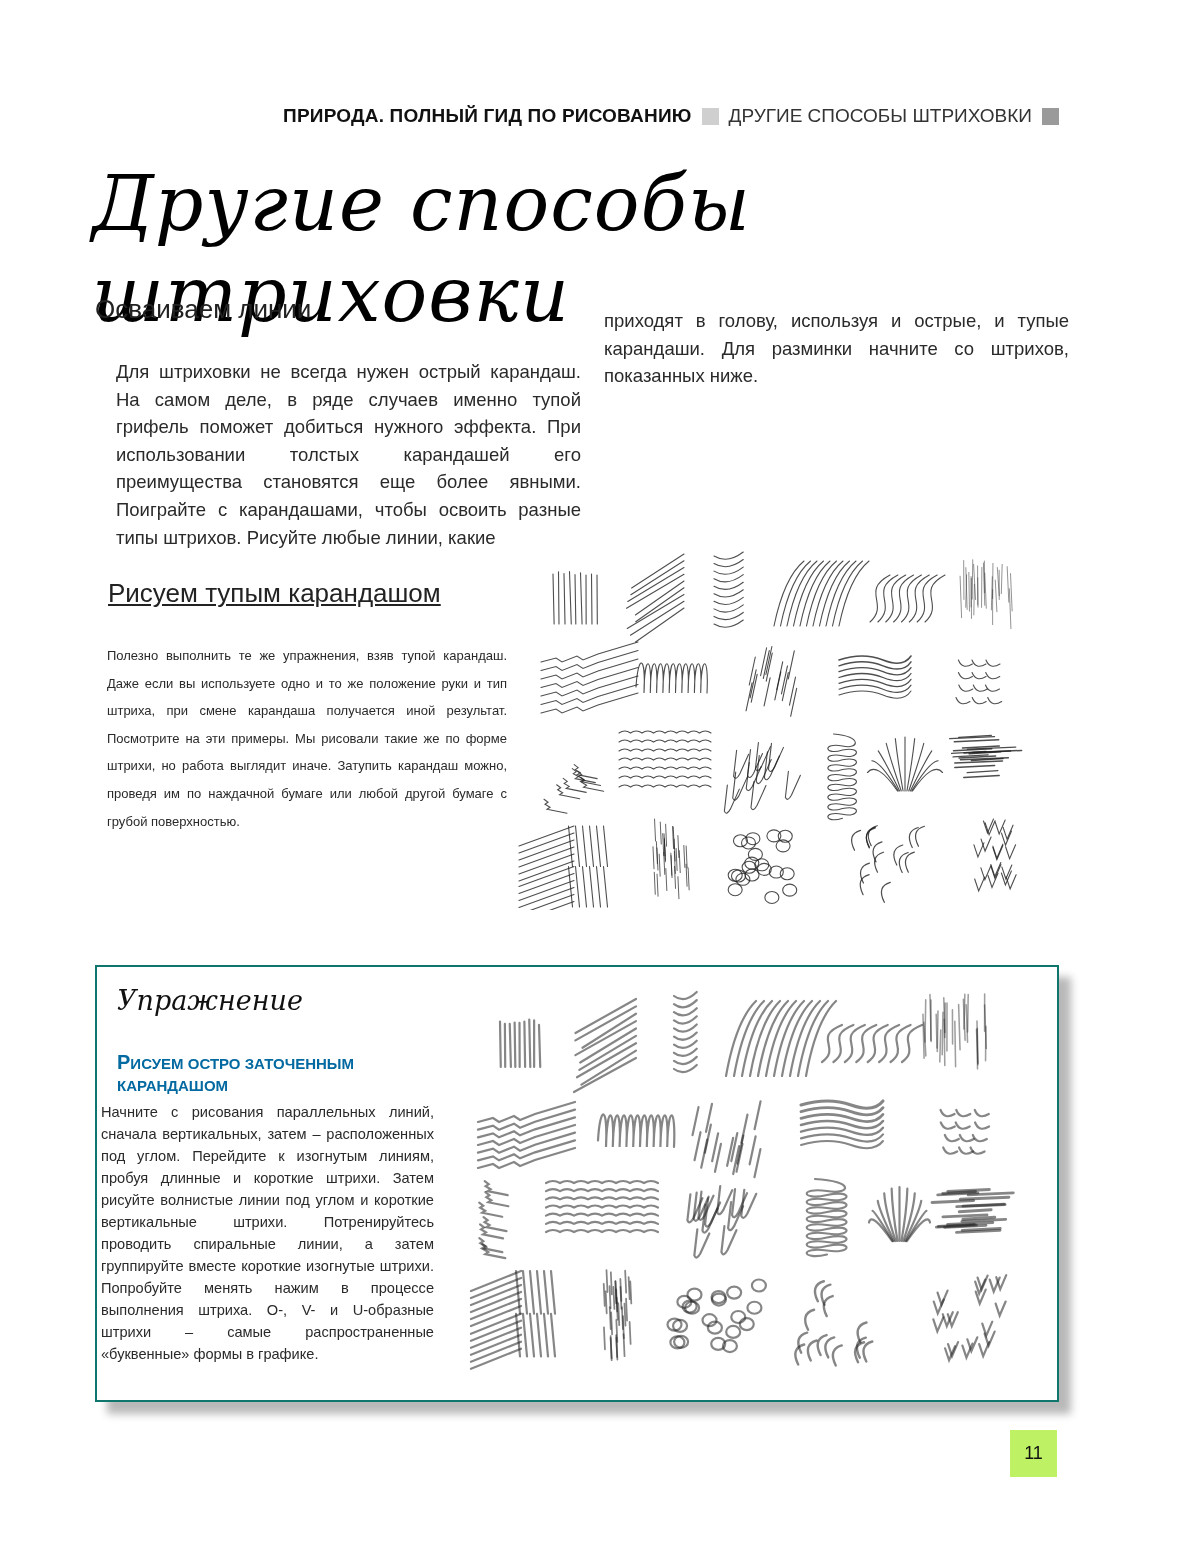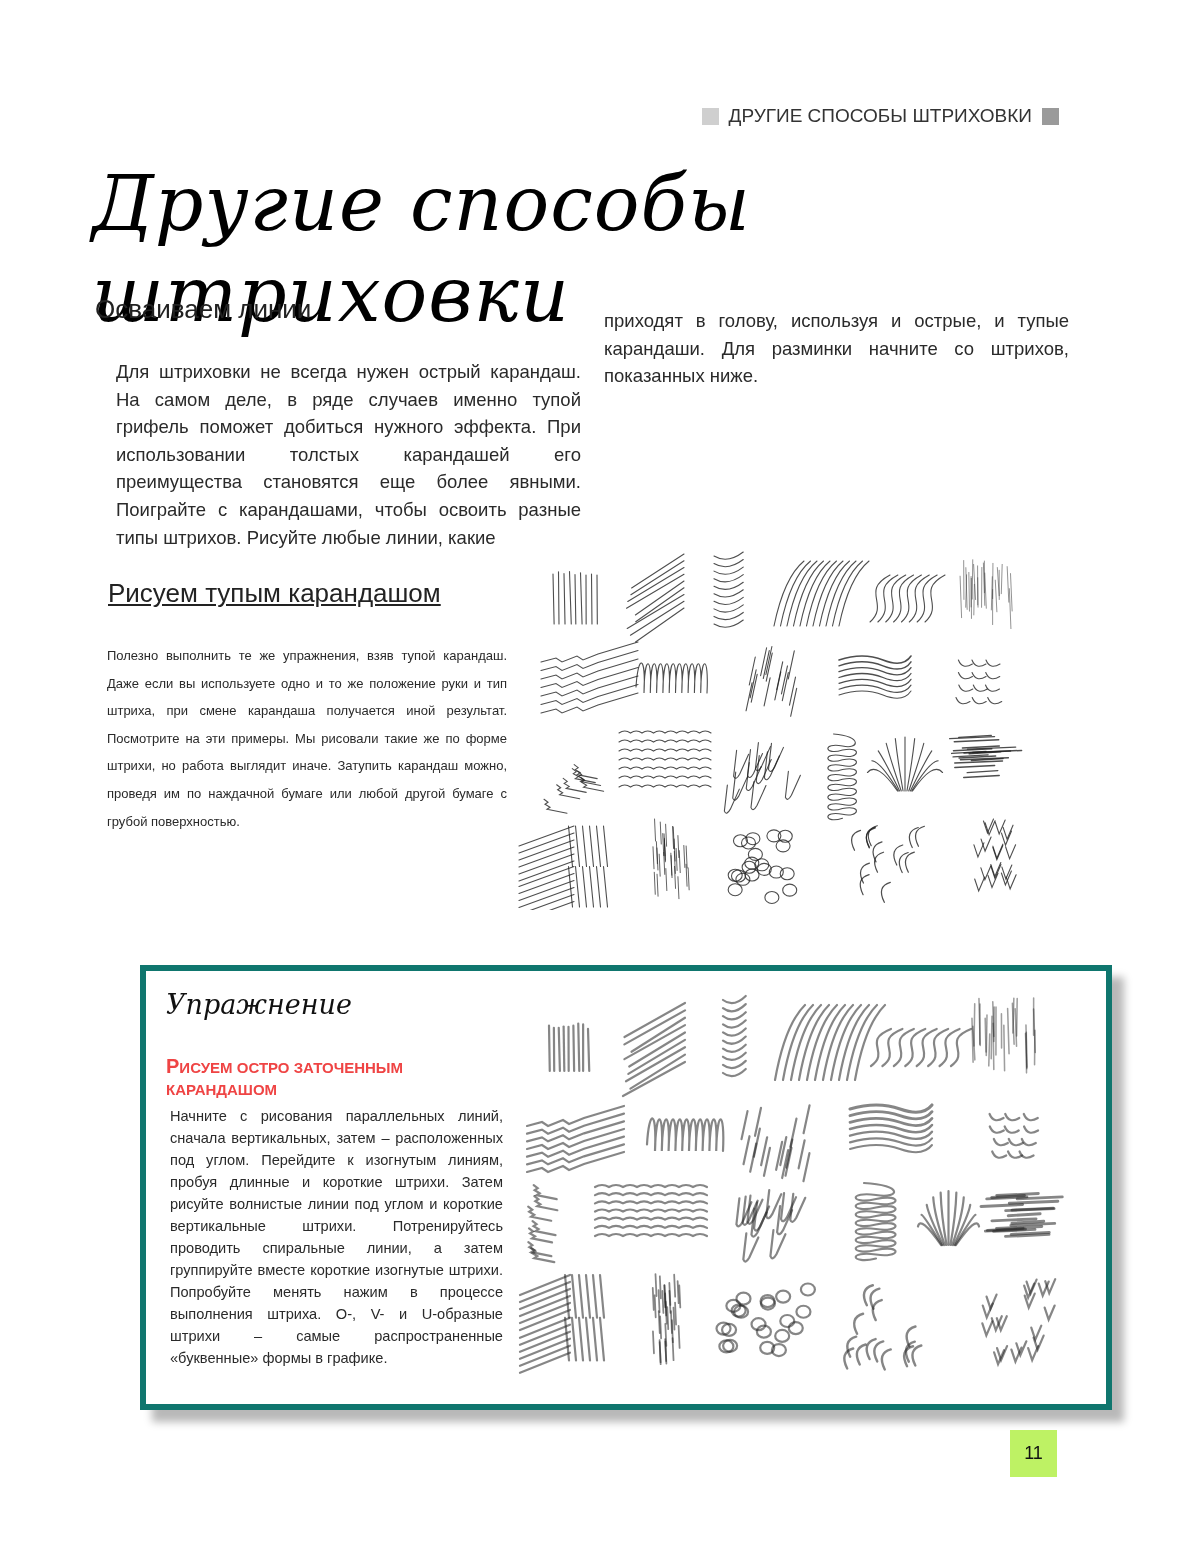--- a/index.html
+++ b/index.html
@@ -21,38 +21,39 @@
 
   .h2 { position: absolute; font-weight: normal; font-size: 26px; color: #222; margin: 0; }
   .body-text { position: absolute; font-size: 18.5px; line-height: 27.6px;
                color: #2a2a2a; text-align: justify; margin: 12px; }
   .body-text p { margin: 0; }
   .body-text p.indent { text-indent: 32px; }
 
   .sketch-grid { position: absolute; }
 
   .exercise-box { position: absolute; left: 95px; top: 965px; width: 960px; height: 433px;
-                  background: #fff; border: 6px solid #0f766e;
-                  box-shadow: 12px 12px 8px rgba(0,0,0,0.28); margin-left: 45px; }
+                  background: #fff; border: 2px solid #0f766e;
+                  box-shadow: 12px 12px 8px rgba(0,0,0,0.28); }
   .ex-title { position: absolute; left: 20px; top: 18px; font-family: "DejaVu Serif", serif;
               font-style: italic; font-size: 27px; color: #111; margin: 0; }
   .ex-sub { position: absolute; left: 20px; top: 84px; font-size: 16px; font-weight: bold;
-            color: #ef4444; line-height: 22px; margin: 0; text-transform: none; }
+            color: #0369a1; line-height: 22px; margin: 0; text-transform: none; }
   .ex-sub .cap { font-size: 20px; }
-  .ex-text { position: absolute; left: 24px; top: 134px; width: 333px;
+  .ex-text { position: absolute; left: 4px; top: 134px; width: 333px;
              font-size: 14.6px; line-height: 22px; color: #2a2a2a; text-align: justify; margin: 0; }
 
   .page-num { position: absolute; left: 1010px; top: 1430px; width: 47px; height: 47px;
               background: #bef264; display: flex; align-items: center; justify-content: center;
               font-size: 18px; color: #111; }
 </style>
 </head>
 <body>
 
 <div class="running-head">
+  <span class="rh-book">ПРИРОДА.  ПОЛНЫЙ ГИД ПО РИСОВАНИЮ</span>
   <span class="rh-sq light"></span>
   <span class="rh-chapter">ДРУГИЕ СПОСОБЫ ШТРИХОВКИ</span>
   <span class="rh-sq dark"></span>
 </div>
 
 <h1 class="page-title">Другие способы штриховки</h1>
 
 <h2 class="h2" style="left:95px; top:294px;">Осваиваем линии</h2>
 <div class="body-text" style="left:104px; top:346px; width:465px;">
   <p>Для штриховки не всегда нужен острый карандаш. На самом деле, в ряде случаев именно тупой грифель поможет добиться нужного эффекта. При использовании толстых карандашей его преимущества становятся еще более явными. Поиграйте с карандашами, чтобы освоить разные типы штрихов. Рисуйте любые линии, какие</p>

